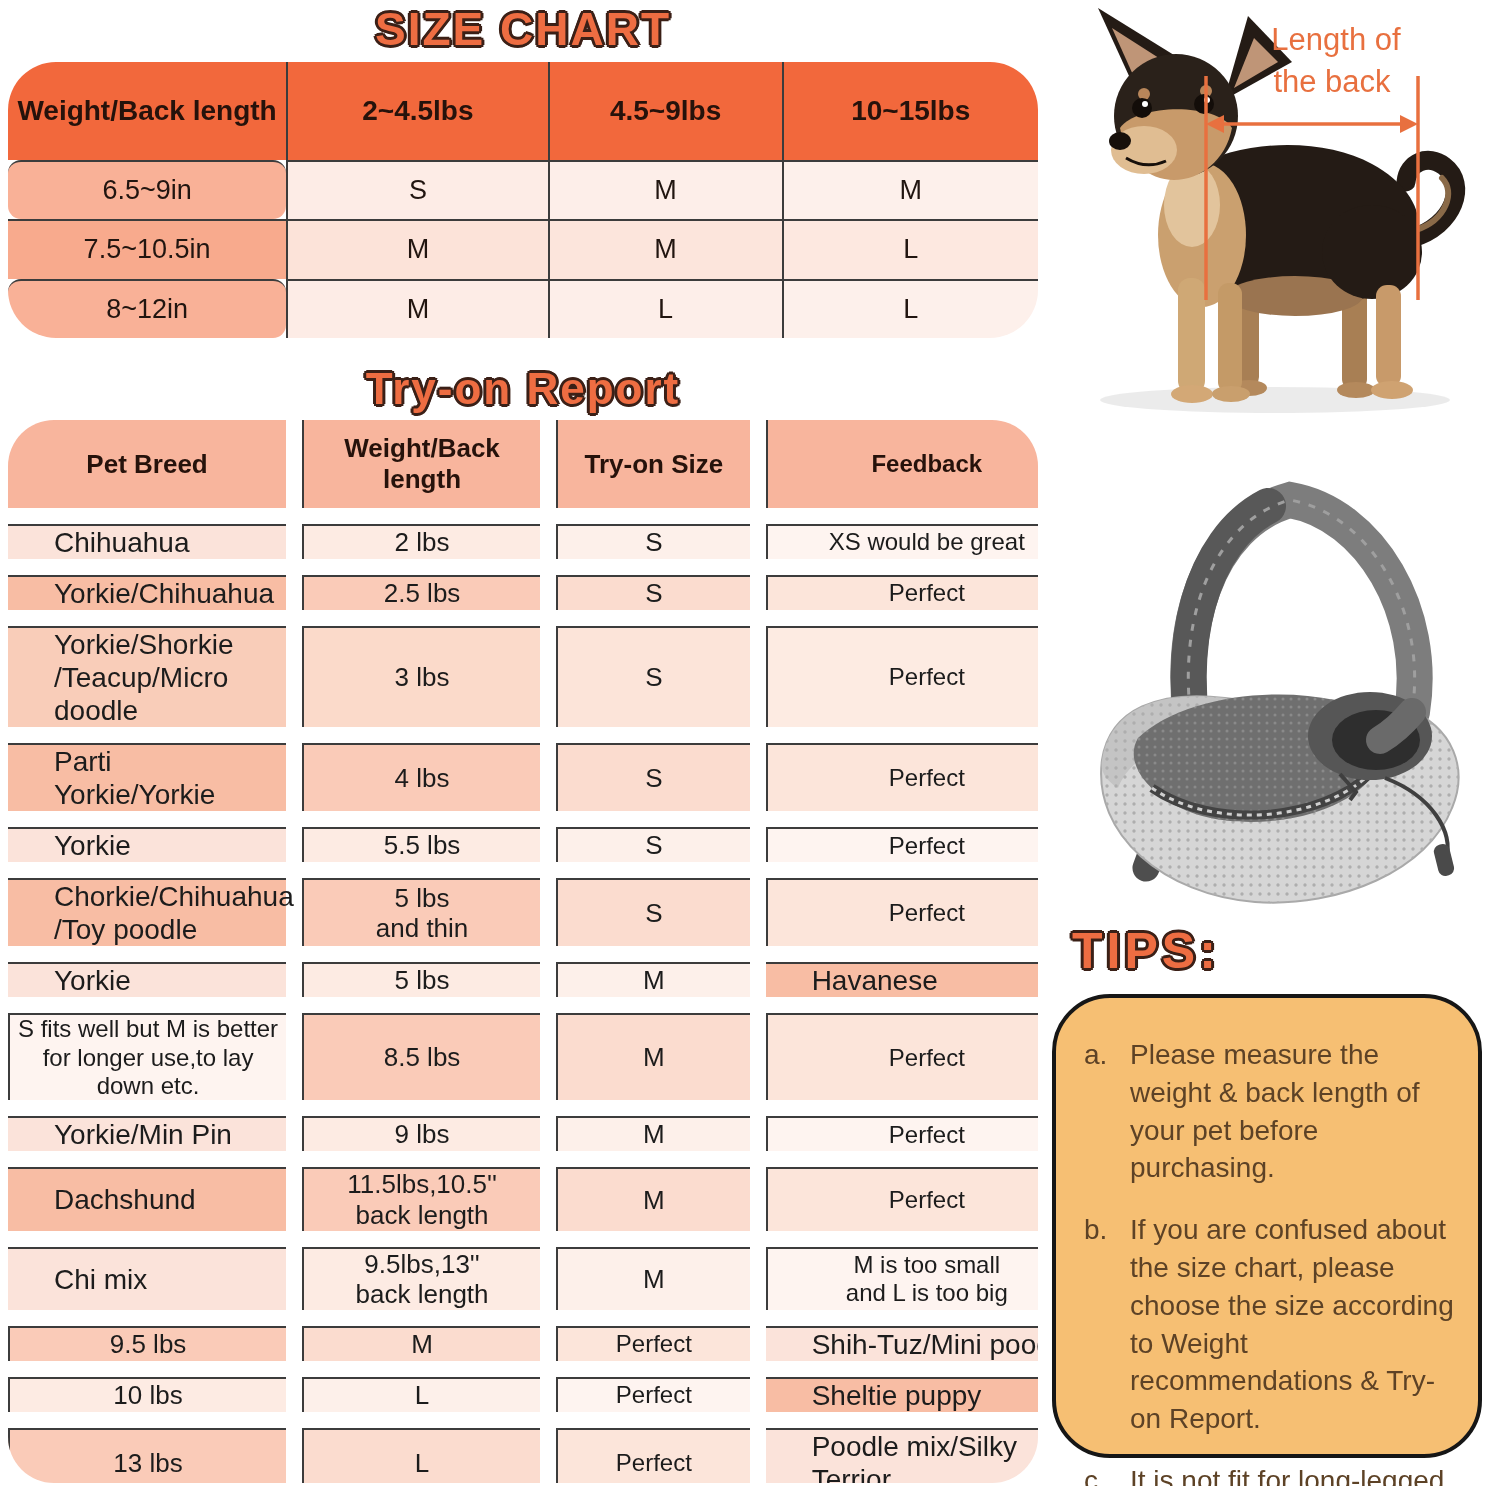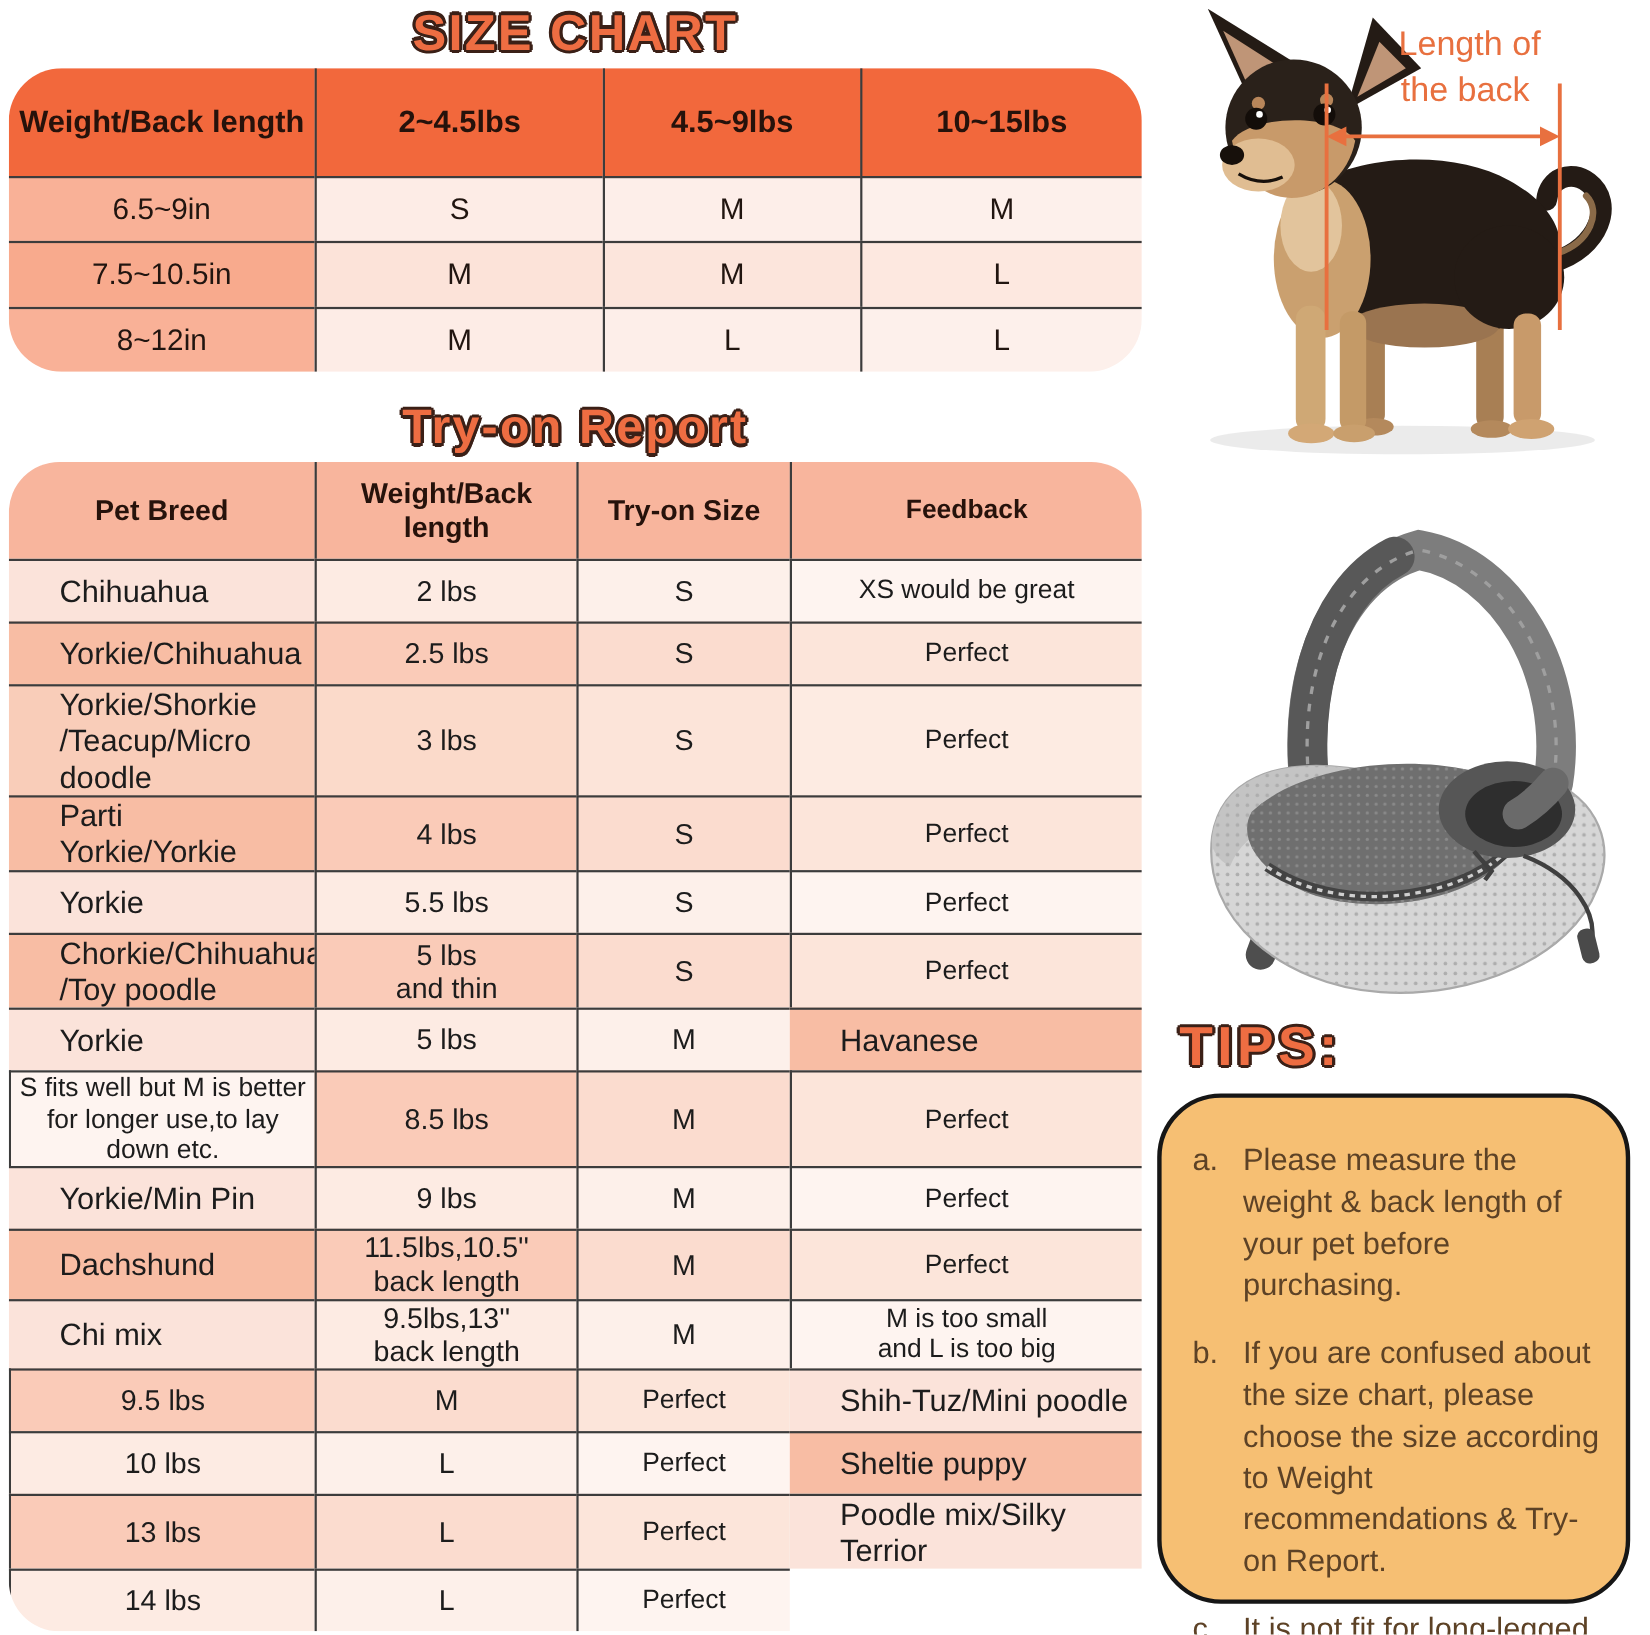--- a/index.html
+++ b/index.html
@@ -29,35 +29,35 @@
     grid-template-rows:98px repeat(3,1fr);
     border-radius:48px;overflow:hidden;
   }
   .sc-cell{
     display:flex;align-items:center;justify-content:center;text-align:center;
     font-size:27px;color:#211510;border-top:2px solid #3c3c3c;border-left:2px solid #3c3c3c;
     white-space:pre-line;
   }
   .sc-cell.col0{border-left:none;}
   .sc-cell.hrow{border-top:none;background:#f2683c;font-weight:bold;font-size:28px;color:#26120b;}
-  .sc-norm.col0{background:#f9b197;}
+  .sc-norm.col0{background:#f9b197;border-radius:13px;}
   .sc-norm.col1{background:#fdece6;}
   .sc-norm.col2{background:#fdeee9;}
   .sc-norm.col3{background:#fdf0eb;}
   .sc-alt.col0{background:#f8aa8d;text-align:center;}
   .sc-alt.col1{background:#fce3d9;}
   .sc-alt.col2{background:#fce5dc;}
   .sc-alt.col3{background:#fde8e0;}
 
   
   .to-table{
     left:8px;top:420px;width:1030px;height:1063px;display:grid;
     grid-template-columns:27% 23.1% 18.8% 31.1%;
     grid-template-rows:88px repeat(15,1fr);
-    border-radius:46px;overflow:hidden;
+    border-radius:46px;overflow:hidden;gap:16px;
   }
   .to-cell{
     display:flex;align-items:center;justify-content:center;text-align:center;
     font-size:26px;color:#1c1c1c;border-top:2px solid #3c3c3c;border-left:2px solid #3c3c3c;
     white-space:pre-line;padding:0 6px;box-sizing:border-box;line-height:1.18;
   }
   .to-cell.col0{border-left:none;}
   .to-cell.hrow{border-top:none;background:#f8b59d;font-weight:bold;font-size:26px;color:#26120b;}
   .to-cell.breed{justify-content:flex-start;text-align:left;padding-left:46px;font-size:28px;}
   .to-cell.col3{font-size:24px;}

